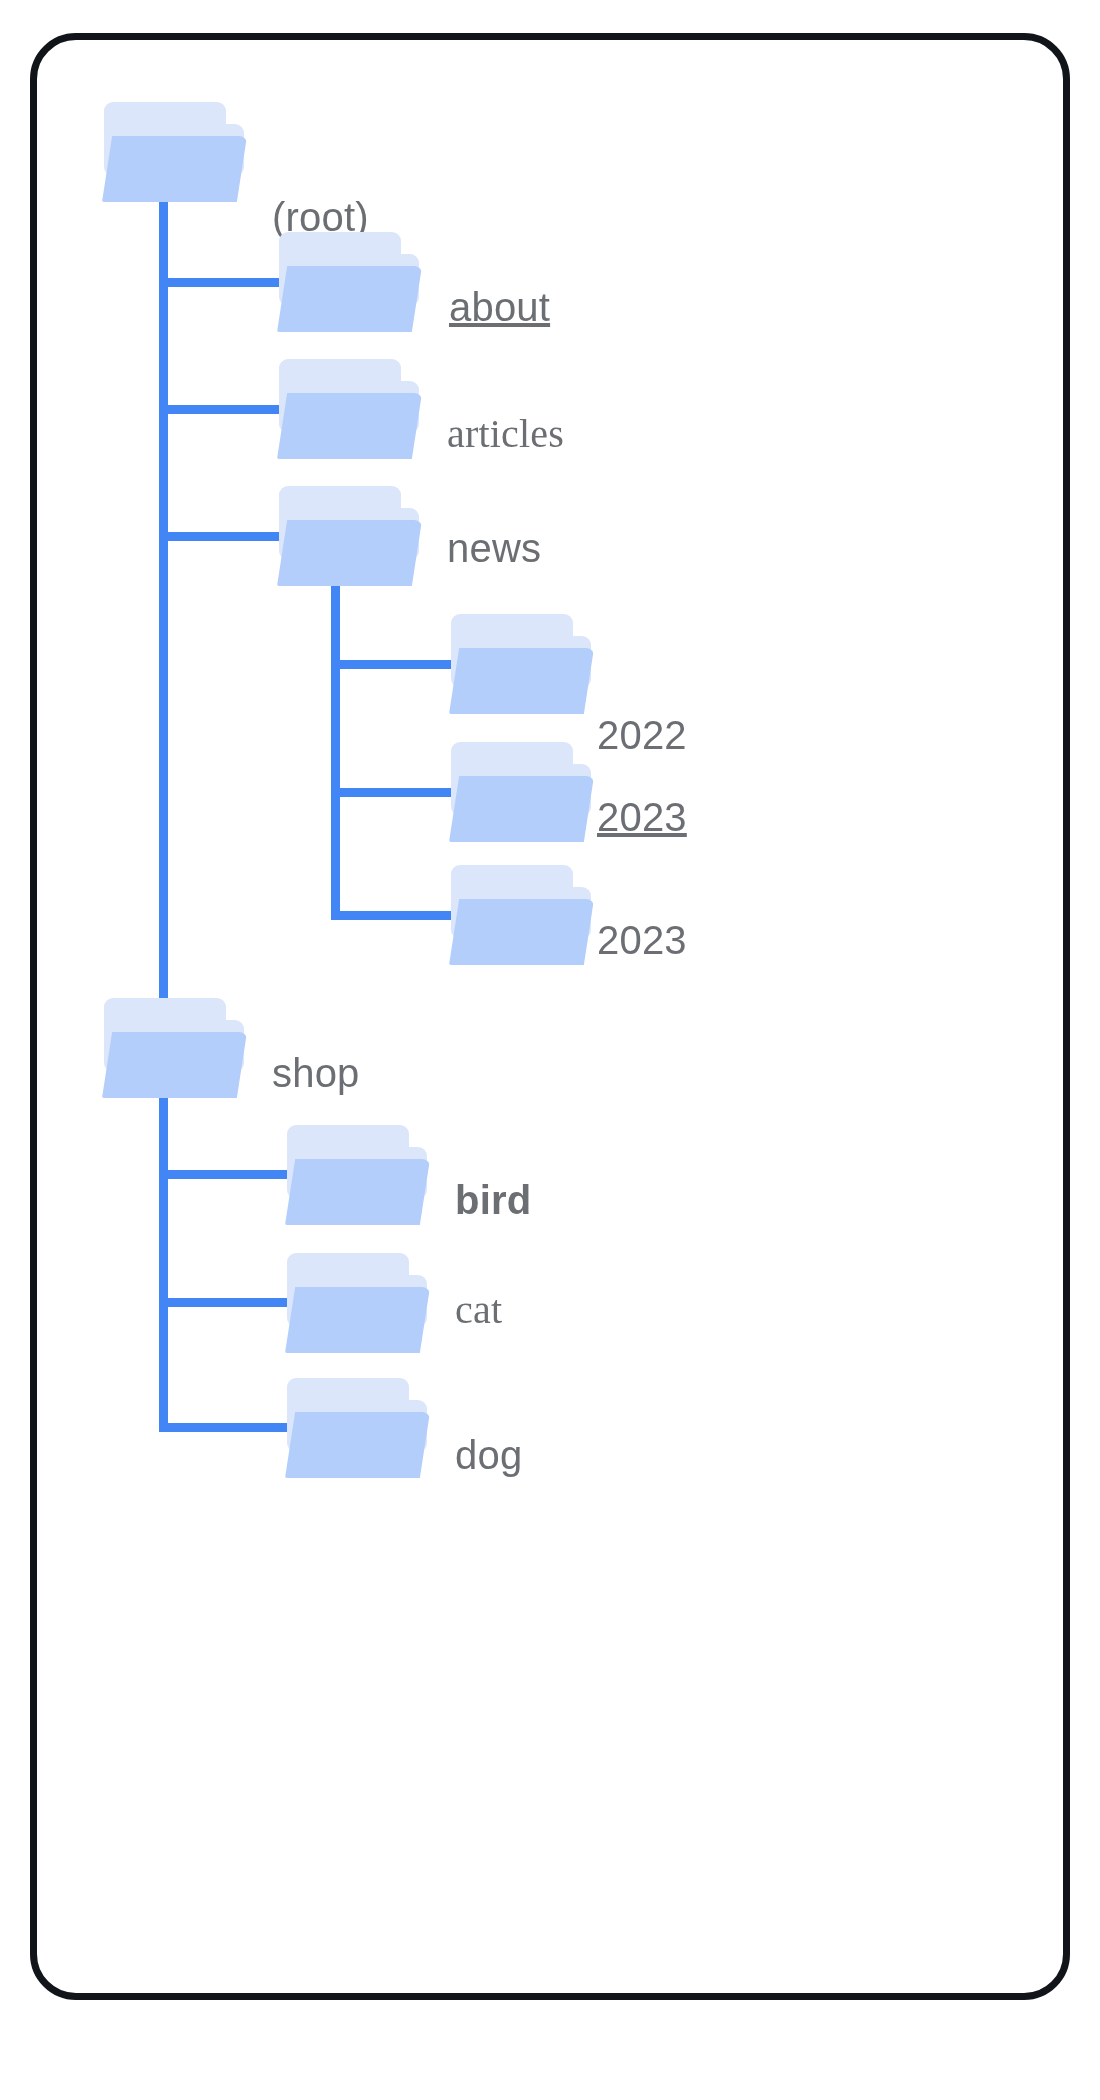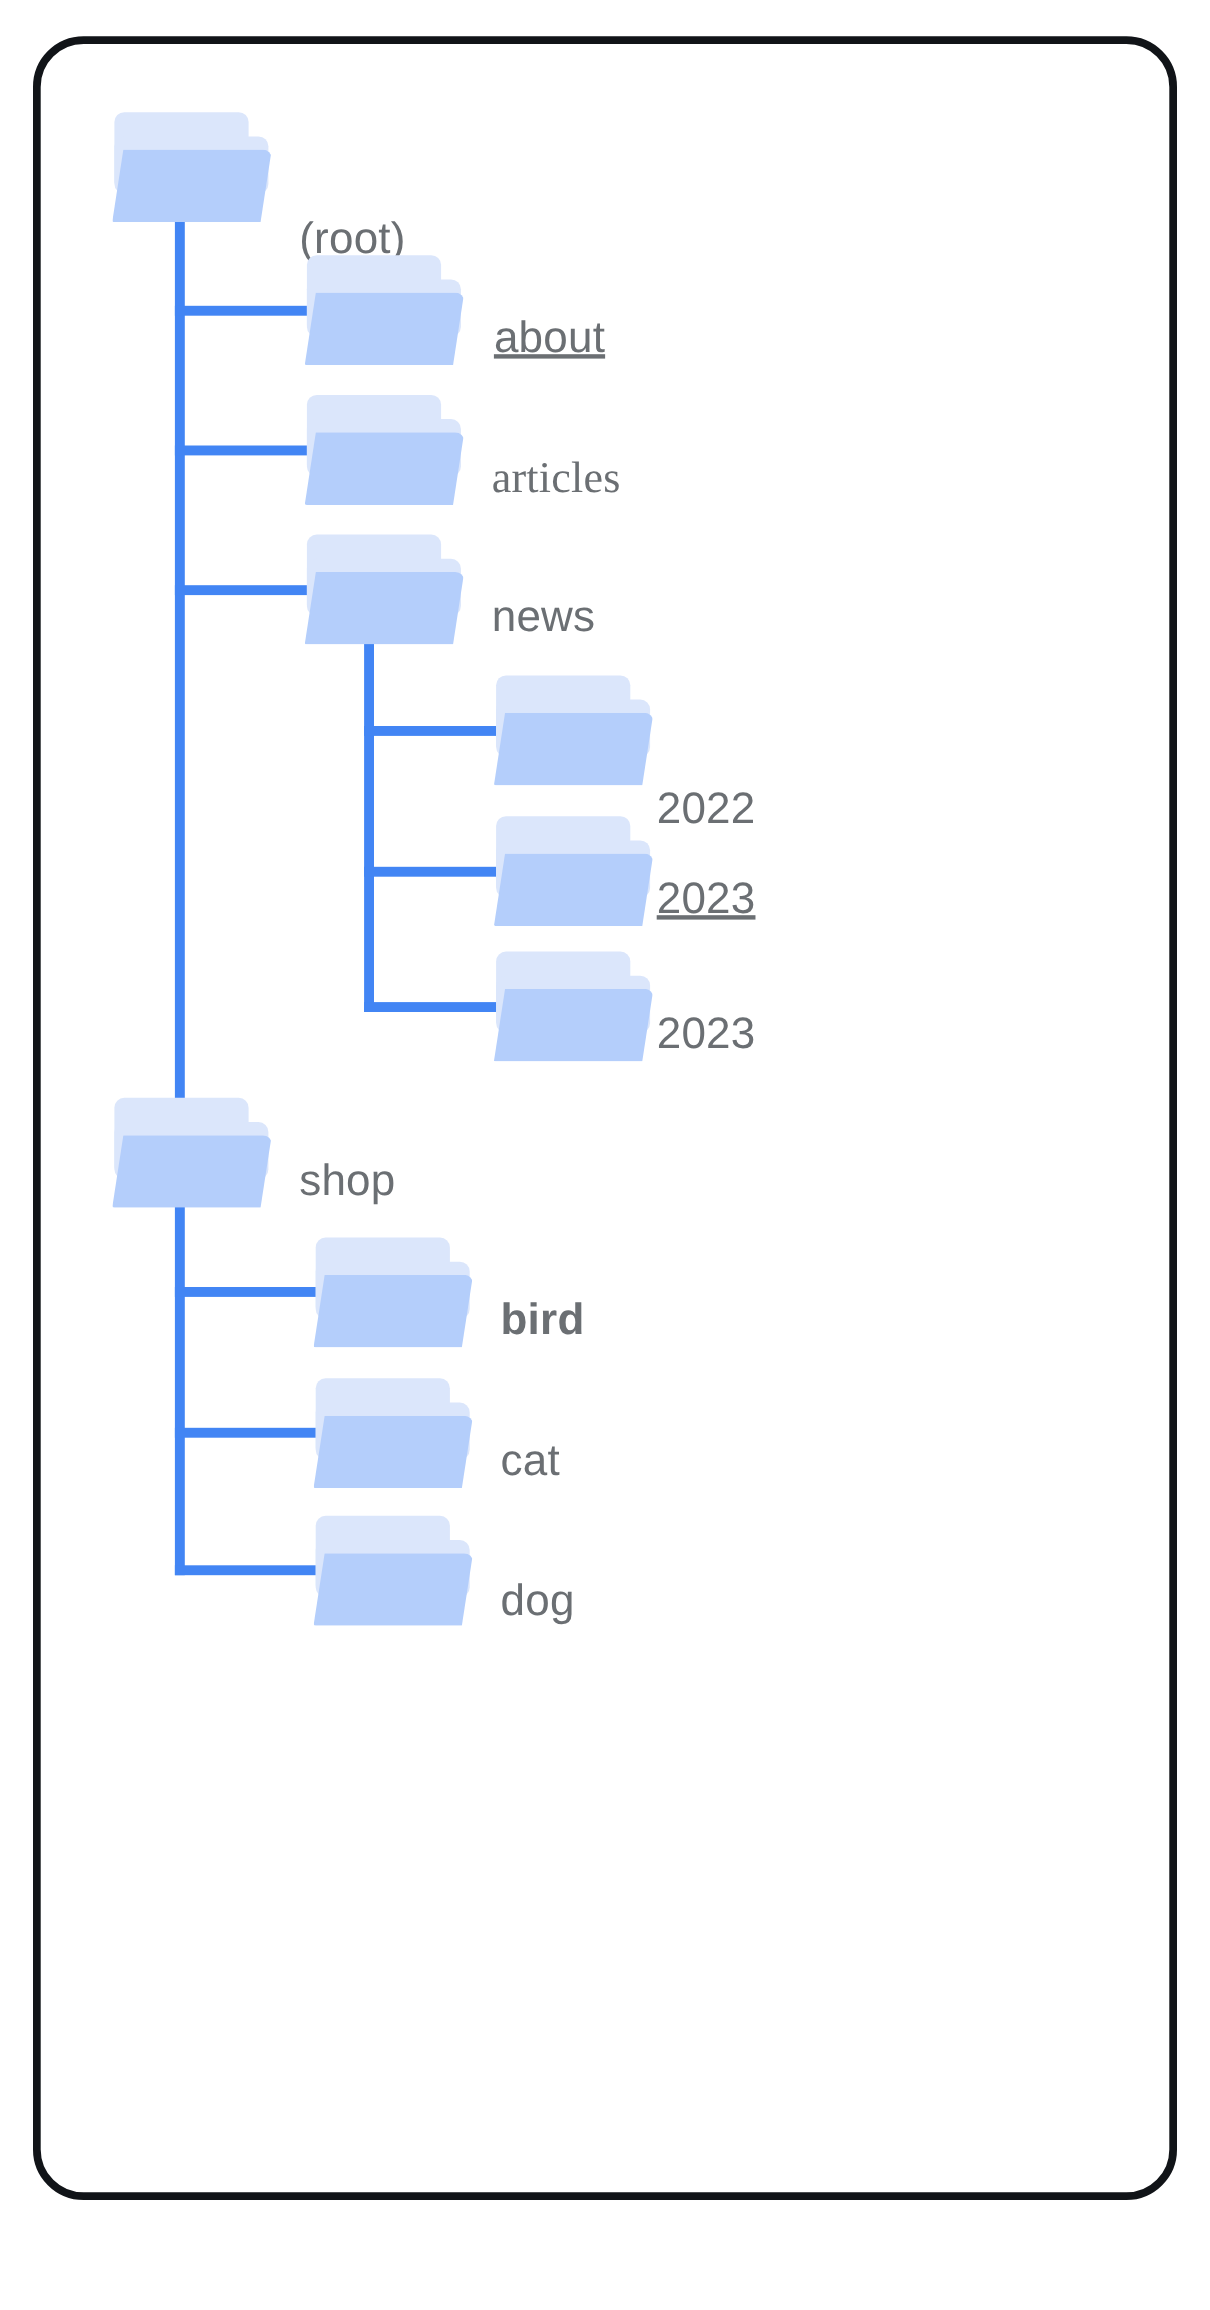--- a/index.html
+++ b/index.html
@@ -139,21 +139,21 @@
         </div>
         <div class="node-label" style="left:170px; top:55px;font-family:Liberation Serif, serif;">articles</div>
       </div>
 
       <div class="node" style="left:240px; top:446px;">
         <div class="folder">
           <div class="back"></div>
           <div class="back2"></div>
           <div class="front"></div>
         </div>
-        <div class="node-label" style="left:170px; top:55px;text-align:right;">news</div>
+        <div class="node-label" style="left:170px; top:42px;text-align:right;">news</div>
       </div>
 
       <div class="node" style="left:412px; top:574px;">
         <div class="folder">
           <div class="back"></div>
           <div class="back2"></div>
           <div class="front"></div>
         </div>
         <div class="node-label" style="left:148px; top:55px;margin-top:46px;">2022</div>
       </div>
@@ -193,21 +193,21 @@
         </div>
         <div class="node-label" style="left:170px; top:55px;font-weight:bold;">bird</div>
       </div>
 
       <div class="node" style="left:248px; top:1213px;">
         <div class="folder">
           <div class="back"></div>
           <div class="back2"></div>
           <div class="front"></div>
         </div>
-        <div class="node-label" style="left:170px; top:55px;">cat</div>
+        <div class="node-label" style="left:170px; top:37px;font-family:Liberation Serif, serif;">cat</div>
       </div>
 
       <div class="node" style="left:248px; top:1338px;">
         <div class="folder">
           <div class="back"></div>
           <div class="back2"></div>
           <div class="front"></div>
         </div>
         <div class="node-label" style="left:170px; top:57px;">dog</div>
       </div>

